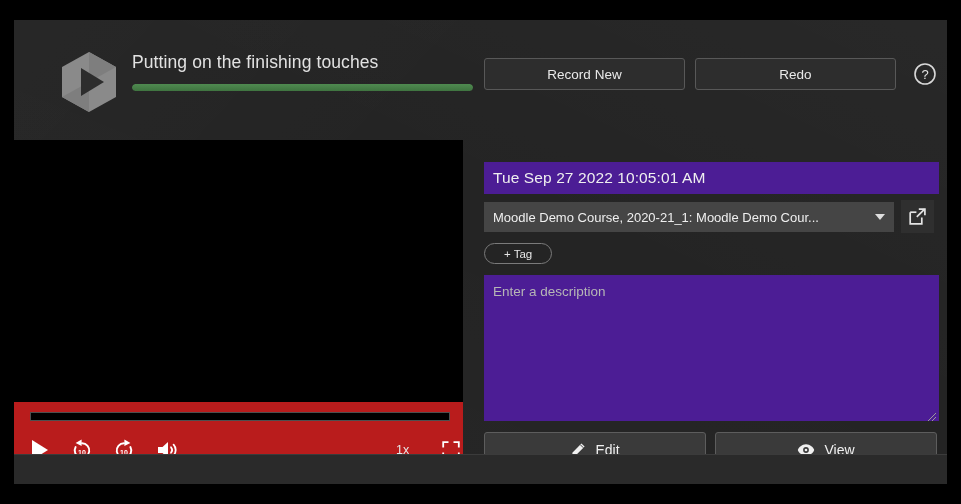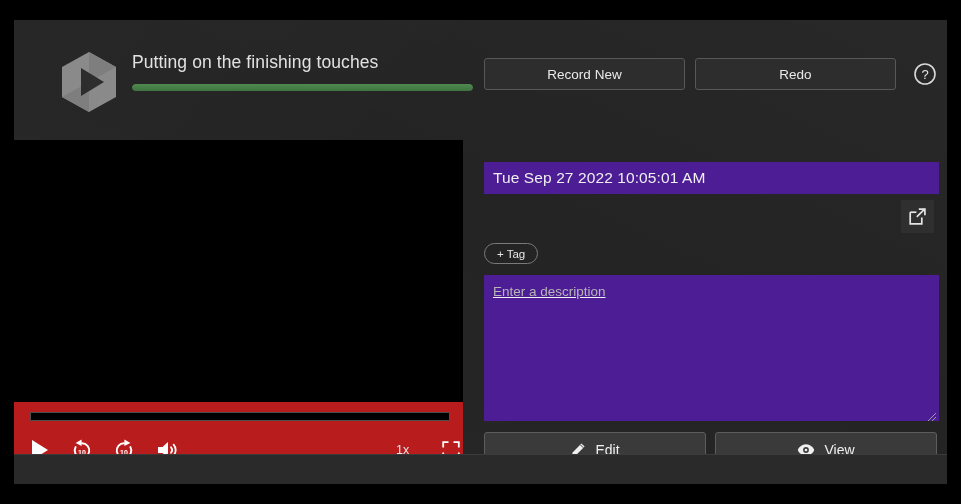--- a/index.html
+++ b/index.html
@@ -271,41 +271,40 @@
     display: flex;
     align-items: center;
     justify-content: center;
     cursor: pointer;
   }
   #add-tag-button {
     position: absolute;
     left: 15px;
     top: 103px;
     height: 21px;
-    padding: 0 12px;
+    padding: 0 19px;
     border: 1px solid #7a7a7a;
     border-radius: 11px;
     background: transparent;
     color: #e6e6e6;
     font-size: 11.5px;
     font-family: "Liberation Sans", sans-serif;
     display: flex;
     align-items: center;
     cursor: pointer;
   }
   #description-field {
     left: 15px;
     top: 135px;
     width: 455px;
     height: 146px;
     font-size: 13.5px;
     padding: 8px 9px;
     resize: none;
     line-height: 1.35;
-    text-decoration: underline;
   }
   #description-field::placeholder { color: #b6b6b6; }
   #resize-grip {
     position: absolute;
     left: 456px;
     top: 270px;
     width: 12px;
     height: 12px;
     pointer-events: none;
   }
@@ -443,20 +442,24 @@
           </g>
         </svg>
       </div>
     </div>
   </div>
 
   <div id="detail-panel">
 
     <input class="field-box" id="title-field" type="text" value="Tue Sep 27 2022 10:05:01 AM" style="">
 
+    <div id="folder-select">
+      <span id="folder-select-label">Moodle Demo Course, 2020-21_1: Moodle Demo Cour...</span>
+      <span id="folder-chevron"></span>
+    </div>
 
     <div id="open-folder-button">
       <svg width="19" height="19" viewBox="0 0 19 19">
         <path d="M2.2 5.2 L2.2 16.8 L13.8 16.8 L13.8 10.5" fill="none" stroke="#e4e4e4" stroke-width="1.7"></path>
         <path d="M2.2 5.2 L8.4 5.2" fill="none" stroke="#e4e4e4" stroke-width="1.7"></path>
         <path d="M8.8 9.8 L16.6 2.2" fill="none" stroke="#e4e4e4" stroke-width="1.7"></path>
         <path d="M10.8 2.2 L16.9 2.2 L16.9 8.2" fill="none" stroke="#e4e4e4" stroke-width="1.7"></path>
       </svg>
     </div>
 

